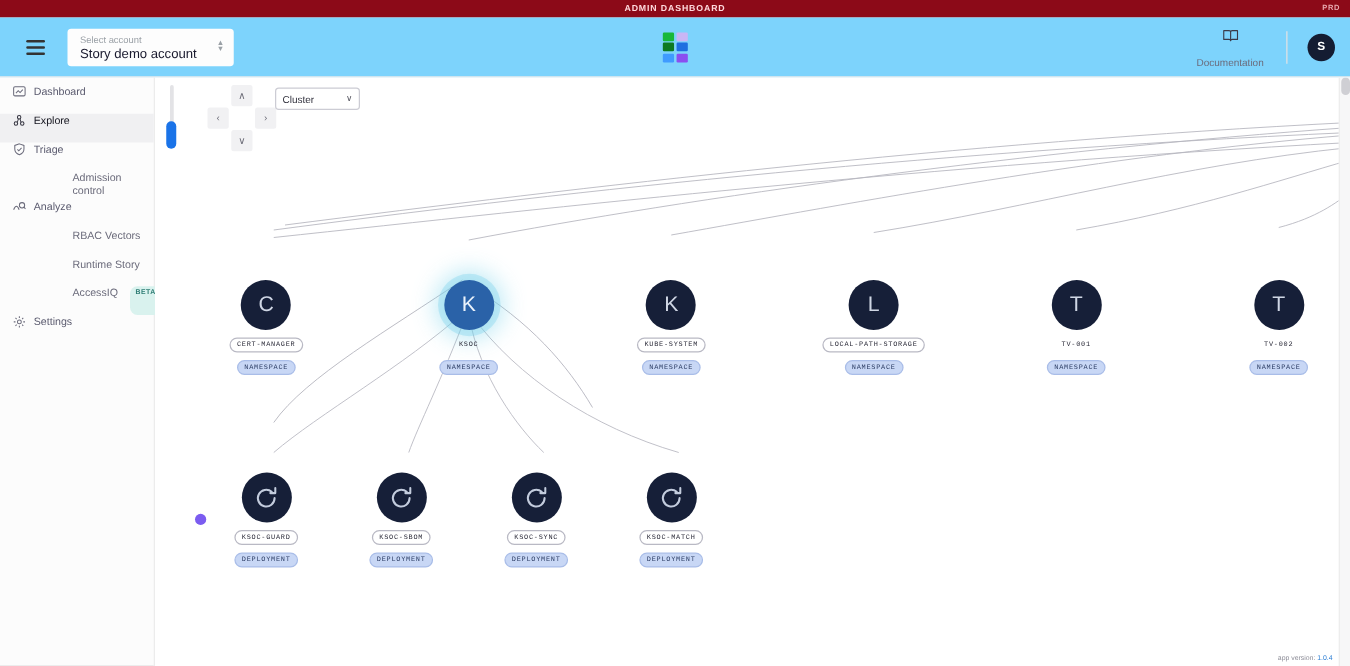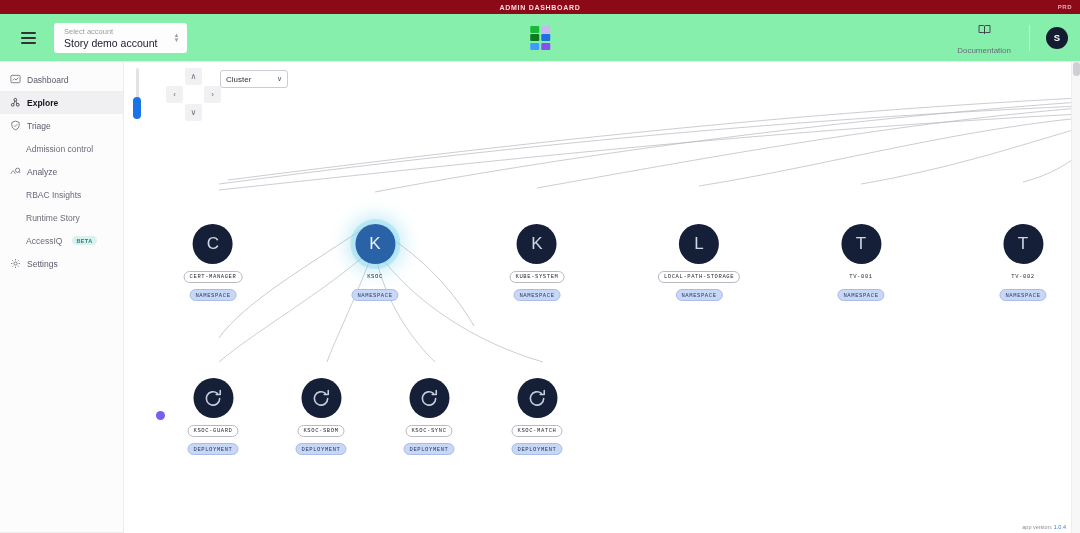--- a/index.html
+++ b/index.html
@@ -18,21 +18,21 @@
   .admin-banner-text {
     color: #ffd9dd; font-size: 7px; font-weight: bold; letter-spacing: 0.7px;
   }
   .admin-banner-env {
     position: absolute; right: 8px; color: #e8aab0;
     font-size: 6px; font-weight: bold; letter-spacing: 0.5px;
   }
 
   
   .header {
-    height: 48px; background: #86efac; border-bottom: 1px solid #ececec;
+    height: 48px; background: #7dd3fc; border-bottom: 1px solid #ececec;
     display: flex; align-items: center; position: relative;
   }
   .hamburger {
     width: 40px; display: flex; flex-direction: column; gap: 3px;
     align-items: center; cursor: pointer; margin-left: 8px;
   }
   .hamburger span { display: block; width: 15px; height: 2px; background: #333; border-radius: 1px; }
 
   .account-select {
     margin-left: 6px; padding: 3px 8px 3px 10px;
@@ -70,26 +70,26 @@
 
   
   .body-wrap { display: flex; height: 471px; }
 
   
   .sidebar {
     width: 124px; background: #fcfcfc; border-right: 1px solid #ececec;
     padding-top: 6px; position: relative; flex: 0 0 124px;
   }
   .nav-item {
-    display: flex; align-items: center; gap: 6px;
+    display: flex; gap: 6px;
     height: 23px; padding-left: 10px; cursor: pointer;
     font-size: 8.5px; color: #5a5a6e;
   }
-  .nav-item.active { background: #f0f0f2; color: #15151f; font-weight: bold; }
-  .nav-item.child { padding-left: 26px; color: #6b6b7b; }
+  .nav-item.active { background: #f0f0f2; color: #15151f; font-weight: normal; }
+  .nav-item.child { padding-left: 26px; color: #6b6b7b; margin-left: 32px; }
   .nav-ico { width: 11px; height: 11px; flex: 0 0 11px; display:block; }
   .beta-badge {
     font-size: 5.5px; font-weight: bold; color: #2e7d74;
     background: #d9f2ee; border-radius: 6px; padding: 1.5px 4px;
     letter-spacing: 0.4px; margin-left: 4px;
   }
   .sidebar-footer-line {
     position: absolute; bottom: 0; left: 0; right: 0; height: 1px; background: #ececec;
   }
 
@@ -264,21 +264,21 @@
       </div>
       <div class="nav-item">
         <span class="nav-ico"><svg width="11" height="11" viewBox="0 0 12 12">
             <path d="M1 8.5c1.6-4 3.2-4 4.8 0" fill="none" stroke="#6b6b7b" stroke-width="0.9"></path>
             <circle cx="8.3" cy="4.6" r="2.3" fill="none" stroke="#6b6b7b" stroke-width="0.9"></circle>
             <path d="M10 6.3l1.3 1.4" stroke="#6b6b7b" stroke-width="0.9"></path>
           </svg></span>
         <span>Analyze</span>
       </div>
       <div class="nav-item child">
-        <span>RBAC Insights</span>
+        <span>RBAC Vectors</span>
       </div>
       <div class="nav-item child">
         <span>Runtime Story</span>
       </div>
       <div class="nav-item child">
         <span>AccessIQ</span>
         <span class="beta-badge">BETA</span>
       </div>
       <div class="nav-item">
         <span class="nav-ico"><svg width="11" height="11" viewBox="0 0 12 12">

